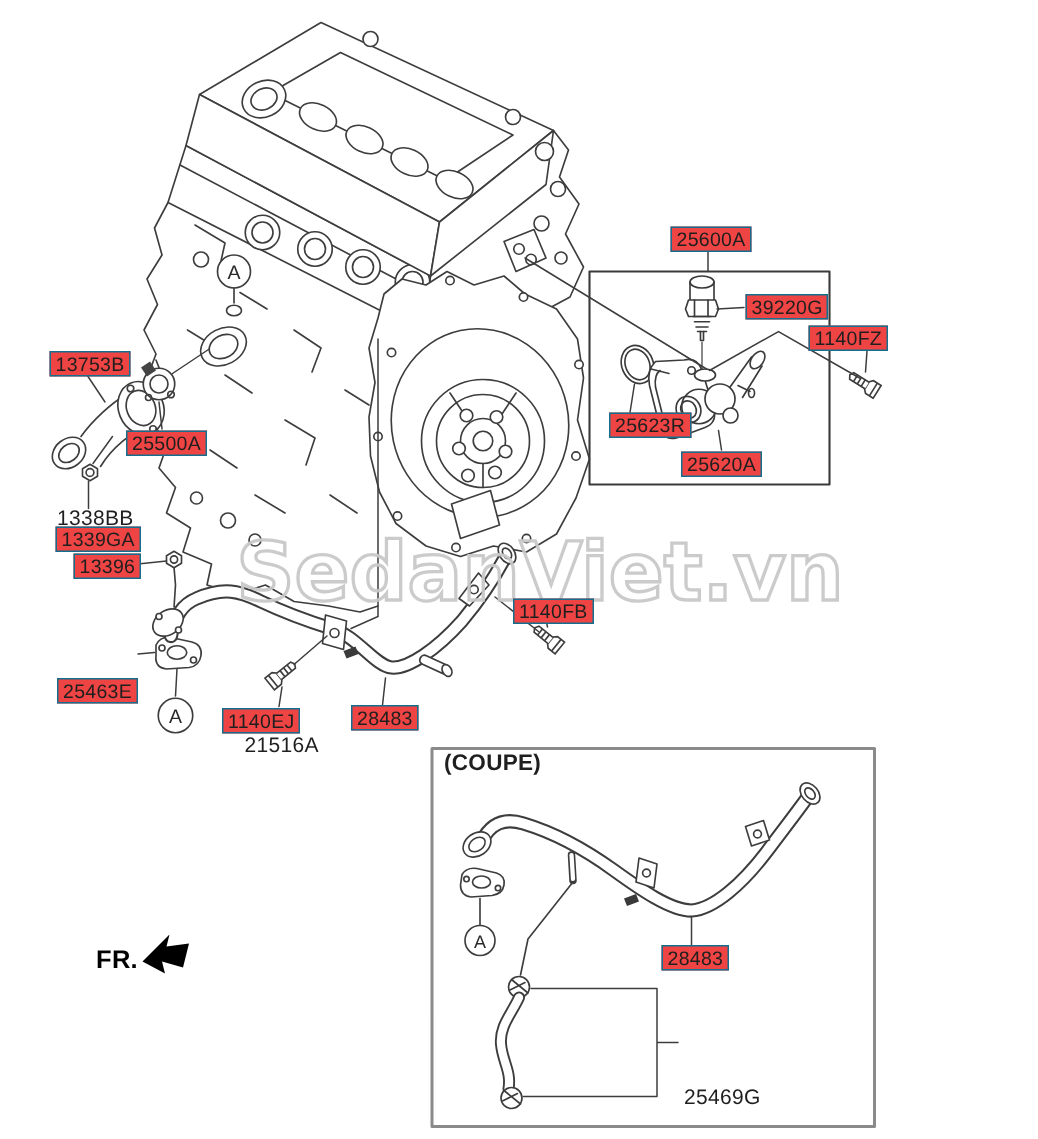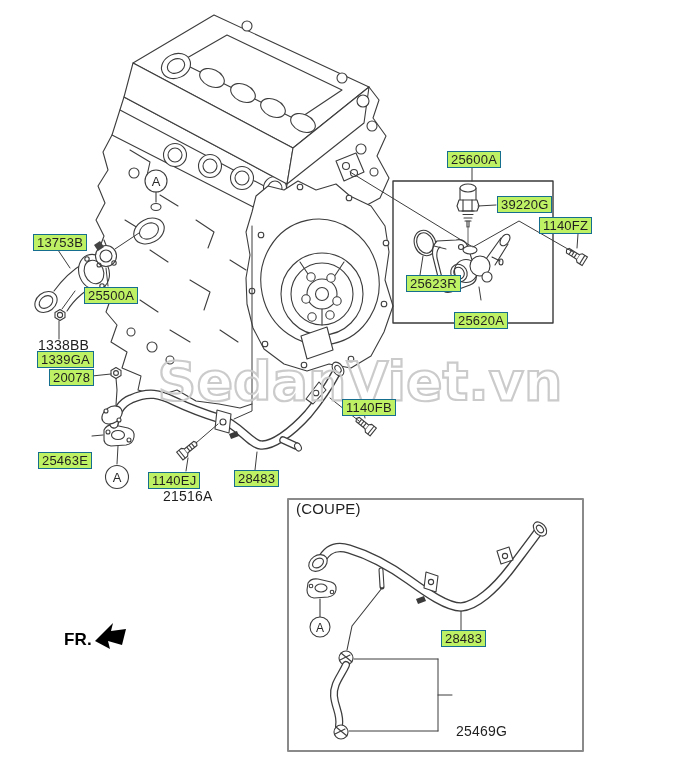--- a/index.html
+++ b/index.html
@@ -1,23 +1,23 @@
 <!DOCTYPE html>
 <html><head>
 <meta charset="utf-8">
 <style>
   html,body{margin:0;padding:0;background:#fff;}
   #stage{position:relative;width:692px;height:759px;background:#ffffff;overflow:hidden;
          font-family:"Liberation Sans", sans-serif;}
   #art{position:absolute;left:0;top:0;}
   .plabel{position:absolute;font-size:13px;line-height:15px;color:#1f1f1f;
           white-space:nowrap;letter-spacing:.2px;}
-  .boxed{border:1.6px solid #156e8e;background:#bef264;padding:0 3px;}
+  .boxed{border:1.6px solid #156e8e;background:#ef4444;padding:0 3px;}
   .plain{font-size:14px;}
-  .coupe-title{font-size:15px;color:#1f1f1f;}
+  .coupe-title{font-size:15px;color:#1f1f1f;font-weight:bold;}
   .fr{font-size:17px;font-weight:bold;color:#000;}
 </style>
 </head>
 <body>
 
 <div id="stage">
 
 <svg id="art" width="692" height="759" viewBox="0 0 692 759">
   <defs>
     <g id="bolt">
@@ -318,29 +318,29 @@
     <path d="M461,630 L461,611" stroke-width="1"></path>
   </g>
 
   <polygon points="95,641 113,623 111,631 126,629 122,645 108,641 110,649" fill="#000"></polygon>
 </svg>
 
   <div class="plabel boxed" style="left:33px;top:234px">13753B</div>
   <div class="plabel boxed" style="left:84px;top:287px">25500A</div>
   <div class="plabel plain" style="left:38px;top:338px">1338BB</div>
   <div class="plabel boxed" style="left:37px;top:351px">1339GA</div>
-  <div class="plabel boxed" style="left:49px;top:369px">20078</div>
+  <div class="plabel boxed" style="left:49px;top:369px">13396</div>
   <div class="plabel boxed" style="left:38px;top:452px">25463E</div>
   <div class="plabel boxed" style="left:148px;top:472px">1140EJ</div>
   <div class="plabel plain" style="left:163px;top:489px">21516A</div>
   <div class="plabel boxed" style="left:234px;top:470px">28483</div>
   <div class="plabel boxed" style="left:342px;top:399px">1140FB</div>
   <div class="plabel boxed" style="left:447px;top:151px">25600A</div>
   <div class="plabel boxed" style="left:497px;top:196px">39220G</div>
   <div class="plabel boxed" style="left:539px;top:217px">1140FZ</div>
   <div class="plabel boxed" style="left:406px;top:275px">25623R</div>
-  <div class="plabel boxed" style="left:454px;top:312px">25620A</div>
+  <div class="plabel boxed" style="left:454px;top:301px">25620A</div>
   <div class="plabel boxed" style="left:441px;top:630px">28483</div>
   <div class="plabel plain" style="left:456px;top:724px">25469G</div>
 
   <div class="plabel coupe-title" style="left:296px;top:501px">(COUPE)</div>
   <div class="plabel fr" style="left:64px;top:632px">FR.</div>
 </div>
 
 </body></html>

